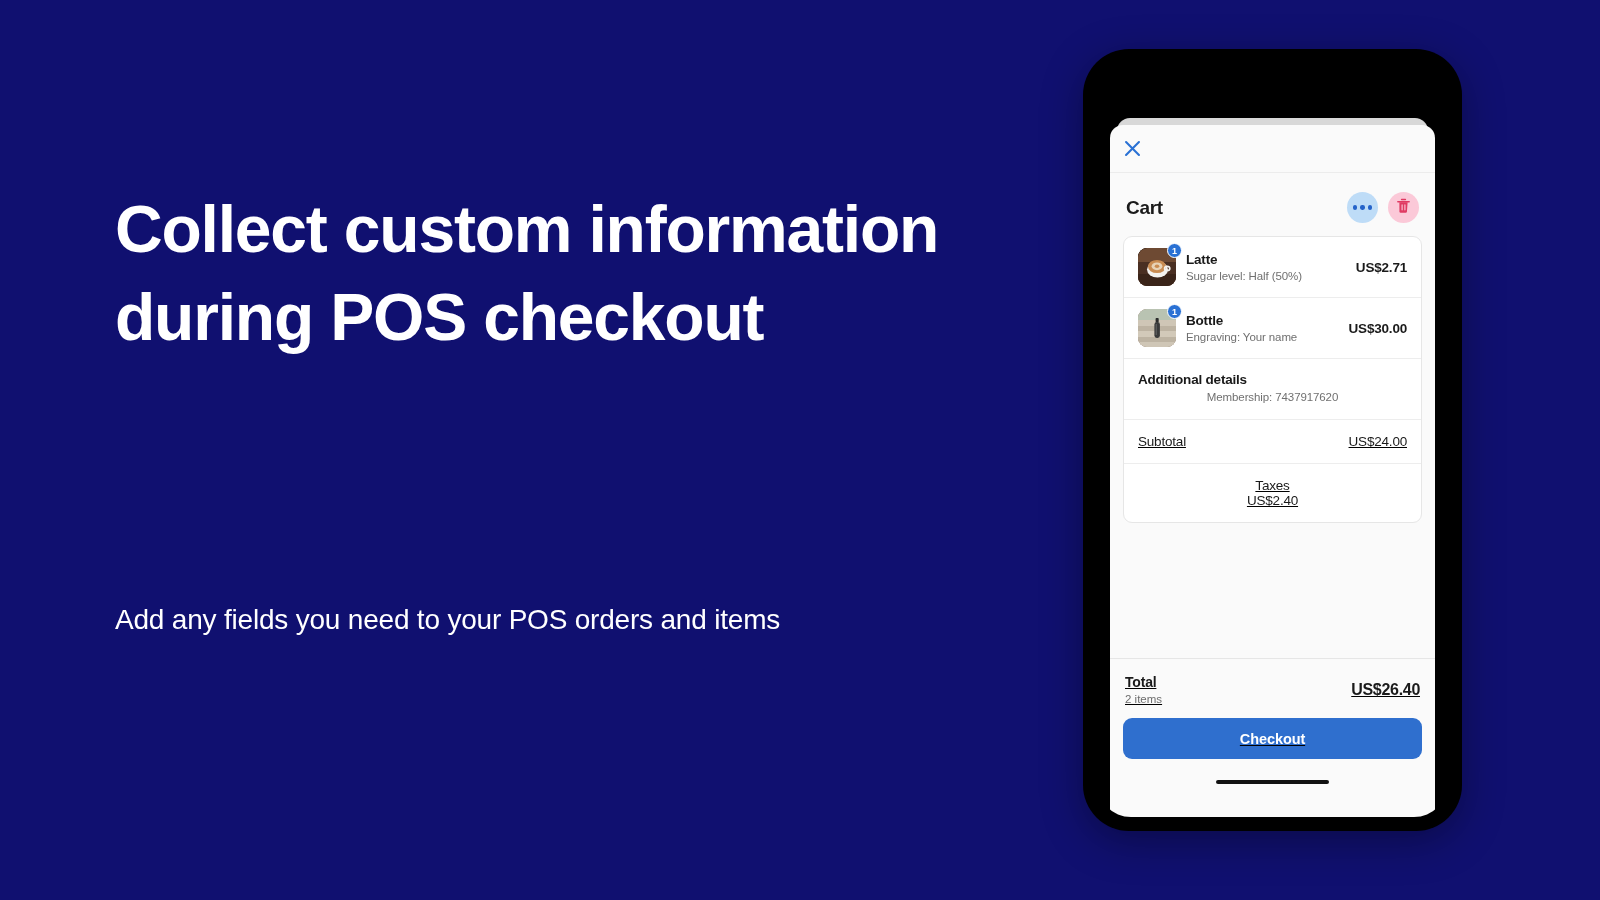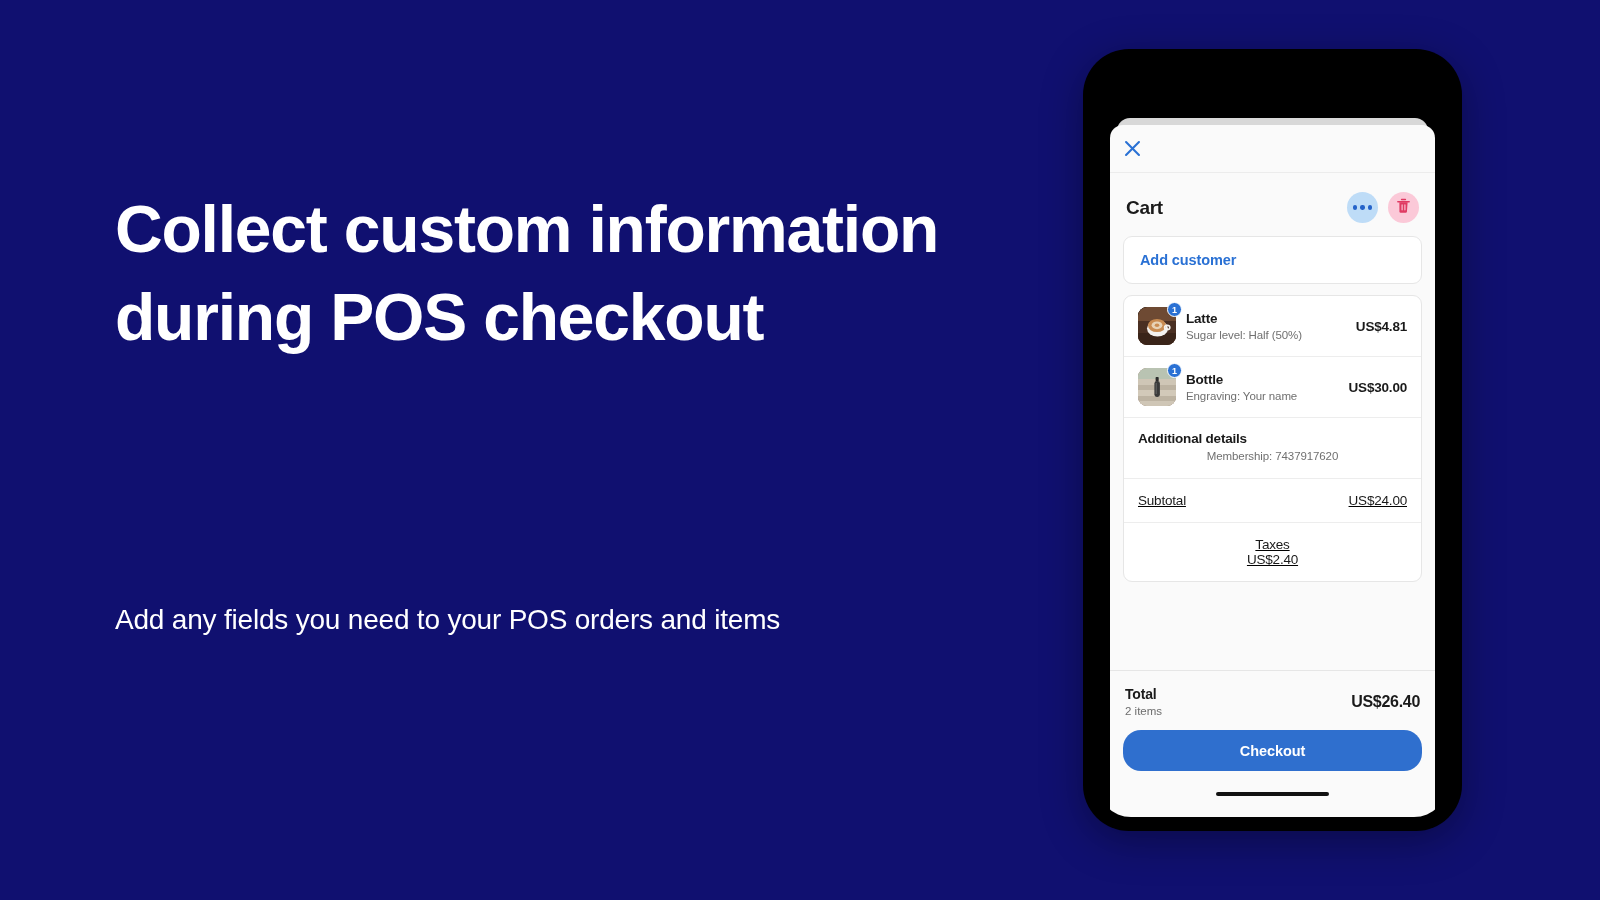--- a/index.html
+++ b/index.html
@@ -132,33 +132,34 @@
     text-decoration:underline;
   }
   .totline:last-child { border-bottom:none;flex-direction:column; }
   .totline .lbl { font-size:13.5px; color:#1a1a1a; letter-spacing:-0.2px; }
   .totline .amt { font-size:13.5px; color:#1a1a1a; letter-spacing:-0.2px; }
 
   
   .sheet-foot {
     flex:0 0 auto;
     border-top:1px solid #e6e6e6;
-    padding:12px 13px 0 13px;
+    padding:12px 13px 12px 13px;
+    text-decoration:underline;
   }
   .total-row {
     display:flex; align-items:center; justify-content:space-between;
     padding:2px 2px 11px 2px;
   }
   .total-lbl { font-size:14px; font-weight:bold; color:#1a1a1a; line-height:18px; letter-spacing:-0.2px; }
   .total-sub { font-size:11.5px; color:#6d6d6d; line-height:16px; }
   .total-amt { font-size:16px; font-weight:bold; color:#1a1a1a; letter-spacing:-0.3px; }
   .checkout {
     display:block; width:100%; height:41px;
     background:#2f6fce; color:#ffffff;
-    border:none; border-radius:18px;
+    border:none; border-radius:9px;
     font-size:14.5px; font-weight:600;
     font-family:"Liberation Sans", sans-serif;
     letter-spacing:-0.1px;
     cursor:pointer;
   }
   .home-area { height:46px; display:flex; align-items:center; justify-content:center; }
   .home-ind { width:113px; height:4.6px; border-radius:3px; background:#111111; }
 </style>
 </head>
 <body>
@@ -202,23 +203,20 @@
                   <path d="M3.6 4.4 h8.8 l-0.75 10.1 a1.3 1.3 0 0 1 -1.3 1.2 h-5.4 a1.3 1.3 0 0 1 -1.3 -1.2 Z" fill="#e03a62"></path>
                   <path d="M6.5 7.3 v5.3 M9.5 7.3 v5.3" stroke="#fbc9d8" stroke-width="1.2" stroke-linecap="round"></path>
                 </svg>
               </span>
             </div>
           </div>
         </div>
 
         <div class="sheet-body">
 
-          <div class="card customer">
-            <span class="add-customer">Add customer</span>
-          </div>
 
           <div class="card lines">
 
             <div class="line">
               <div class="thumb-wrap">
                 <div class="thumb">
                   <svg width="38" height="38" viewBox="0 0 38 38" aria-hidden="true">
                     <rect width="38" height="38" fill="#4a2f22"></rect>
                     <rect y="0" width="38" height="13" fill="#6b4staticleaf"></rect>
                     <rect y="0" width="38" height="14" fill="#6e4a33"></rect>
@@ -229,21 +227,21 @@
                     <ellipse cx="19" cy="18.2" rx="2.3" ry="1.7" fill="#c98c52"></ellipse>
                     <ellipse cx="29.2" cy="20.5" rx="2.6" ry="2.2" fill="none" stroke="#f4f2ef" stroke-width="1.7"></ellipse>
                   </svg>
                 </div>
                 <span class="qty">1</span>
               </div>
               <div class="line-mid">
                 <div class="line-name">Latte</div>
                 <div class="line-opt">Sugar level: Half (50%)</div>
               </div>
-              <div class="line-price">US$4.81</div>
+              <div class="line-price">US$2.71</div>
             </div>
 
             <div class="line">
               <div class="thumb-wrap">
                 <div class="thumb">
                   <svg width="38" height="38" viewBox="0 0 38 38" aria-hidden="true">
                     <rect width="38" height="38" fill="#c9bfae"></rect>
                     <rect y="0" width="38" height="11" fill="#b9c3b2"></rect>
                     <rect y="11" width="38" height="6" fill="#cfc6b6"></rect>
                     <rect y="17" width="38" height="5" fill="#bdb3a2"></rect>

